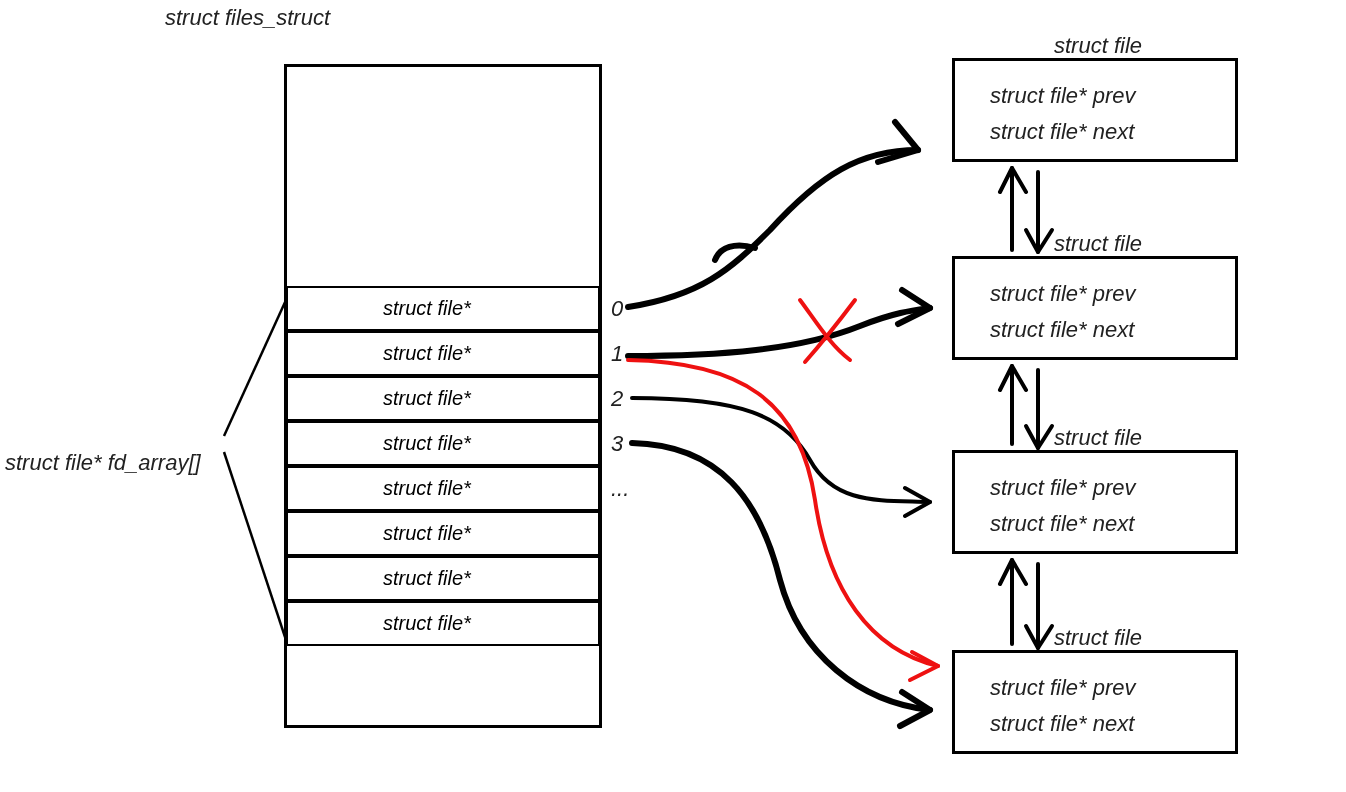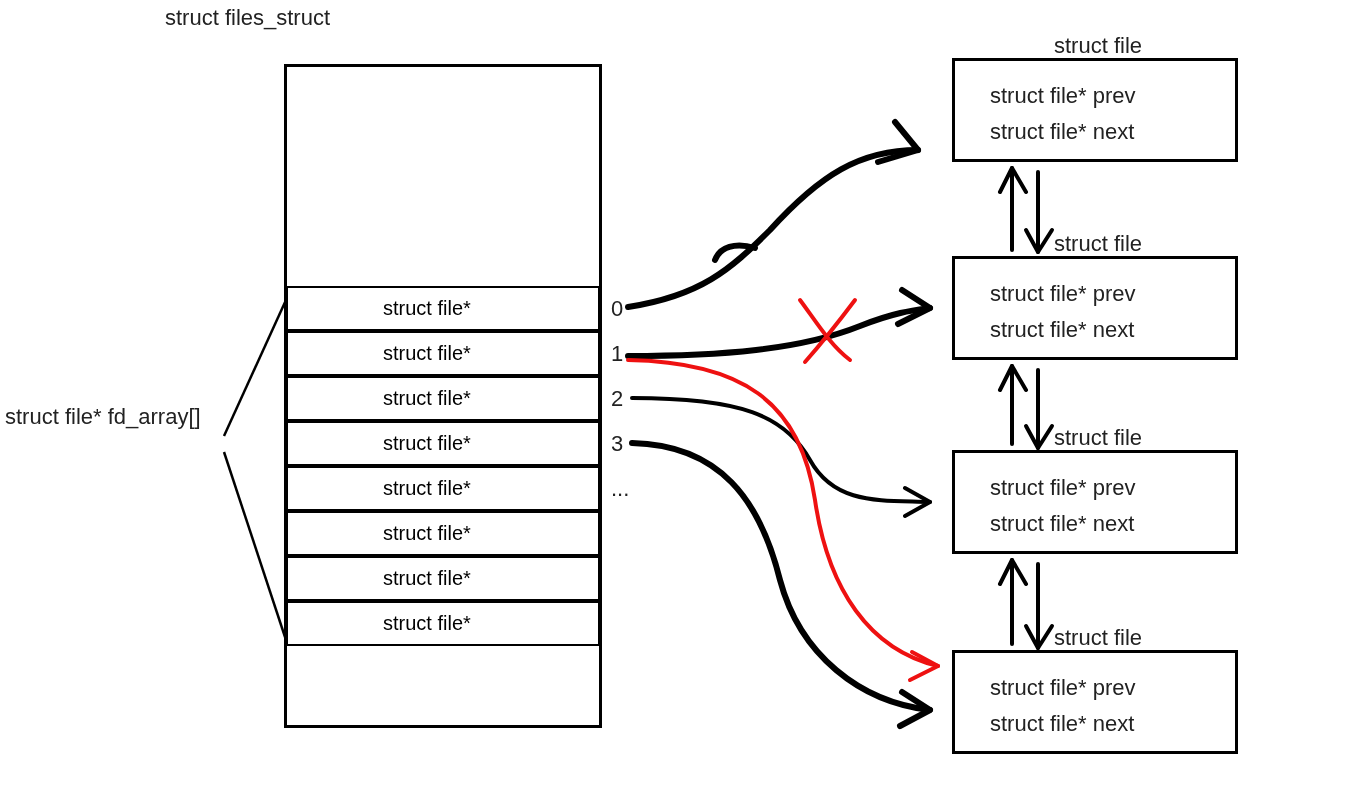--- a/index.html
+++ b/index.html
@@ -1,34 +1,34 @@
 <!DOCTYPE html>
 <html><head>
   <meta charset="utf-8">
   <style>
     * { margin: 0; padding: 0; box-sizing: border-box; }
     html, body { width: 1346px; height: 792px; background: #fff; font-family: Arial, sans-serif; }
-    .stage { position: relative; width: 1218px; height: 792px; }
+    .stage { position: relative; width: 1218px; height: 792px; font-style: italic; }
     .lbl { position: absolute; font-size: 22px; color: #222; white-space: nowrap; }
     .box { position: absolute; border: 3px solid #000; background: #fff; padding-left: 44px; }
     .row { position: absolute; border: 2px solid #000; background: #fff; display: flex; align-items: center; padding-left: 95px; font-size: 20px; }
     svg.overlay { position: absolute; left: 0; top: 0; width: 1346px; height: 792px; pointer-events: none; }
     .bk { stroke: #000; fill: none; }
     .rd { stroke: #e11; fill: none; }
     .thin { stroke-width: 2.5; }
     .thick { stroke-width: 6; stroke-linecap: round; }
     .med { stroke-width: 4; stroke-linecap: round; }
   </style>
 </head>
 <body>
 <div class="stage">
 
 <div class="lbl" style="left:165px; top:5px;">struct files_struct</div>
 
-<div class="lbl" style="left:5px; top:404px;">struct file* fd_array[]</div>
+<div class="lbl" style="left:5px; top:450px;">struct file* fd_array[]</div>
 
 <div class="box" style="left:284px; top:64px; width:318px; height:664px;"></div>
 
 <div class="row" style="left:286px; top:286px; width:314px; height:45px;">
       <span>struct file*</span>
     </div>
 <div class="row" style="left:286px; top:331px; width:314px; height:45px;">
       <span>struct file*</span>
     </div>
 <div class="row" style="left:286px; top:376px; width:314px; height:45px;">

